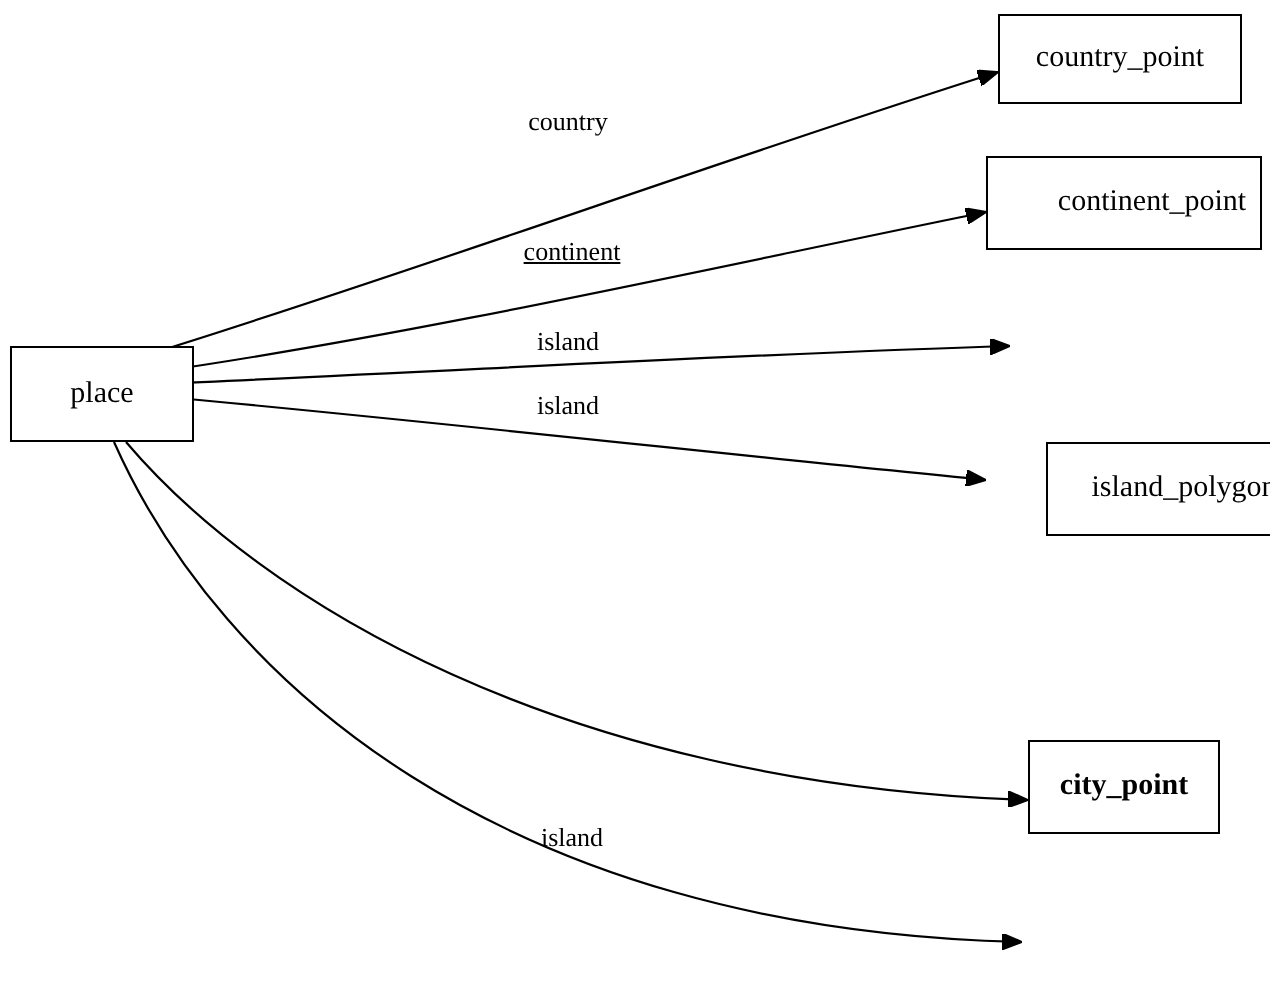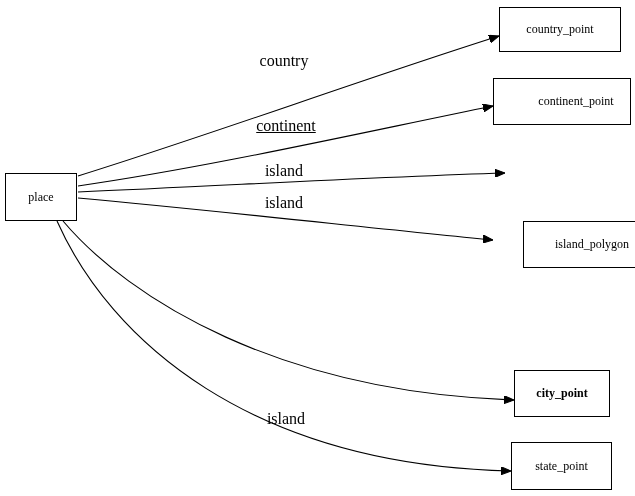--- a/index.html
+++ b/index.html
@@ -24,35 +24,35 @@
     height: 496px;
   }
   .node {
     position: absolute;
     box-sizing: border-box;
     border: 1px solid #000000;
     background: #ffffff;
     display: flex;
     align-items: center;
     justify-content: center;
-    font-size: 12px;
+    font-size: 15px;
     white-space: nowrap;
   }
-  #node-place           { left: 5px;   top: 173px; width: 72px;  height: 48px; }
+  #node-place           { left: 5px;   top: 173px; width: 92px;  height: 48px; }
   #node-country_point   { left: 499px; top: 7px;   width: 122px; height: 45px; }
   #node-continent_point { left: 493px; top: 78px;  width: 138px; height: 47px; padding-left: 28px; }
   #node-island_point    { left: 505px; top: 149px; width: 113px; height: 46px; }
   #node-island_polygon  { left: 493px; top: 221px; width: 138px; height: 47px; margin-left: 30px; }
   #node-city_point      { left: 514px; top: 370px; width: 96px;  height: 47px; font-weight: bold; }
   #node-state_point     { left: 511px; top: 442px; width: 101px; height: 48px; }
   .edge-label {
     position: absolute;
     transform: translateX(-50%);
     text-align: center;
-    font-size: 16px;
+    font-size: 13px;
     line-height: 19px;
     white-space: pre-line;
   }
   #lbl-country   { left: 284px; top: 51px; }
   #lbl-continent { left: 286px; top: 116px; text-decoration: underline; }
   #lbl-island1   { left: 284px; top: 161px; }
   #lbl-island2   { left: 284px; top: 193px; }
   #lbl-city      { left: 286px; top: 234px; line-height: 19.7px; }
   #lbl-state     { left: 286px; top: 409px; }
   .edge-path {
@@ -78,21 +78,20 @@
     <path class="edge-path" d="M78,198 C220,211 370,228 493,240" marker-end="url(#arrow)"></path>
     <path class="edge-path" d="M63,221 C130,300 280,392 514,400" marker-end="url(#arrow)"></path>
     <path class="edge-path" d="M57,221 C110,340 250,465 511,471" marker-end="url(#arrow)"></path>
   </svg>
 
   <div class="node" id="node-place">place</div>
   <div class="node" id="node-country_point">country_point</div>
   <div class="node" id="node-continent_point">continent_point</div>
   <div class="node" id="node-island_polygon">island_polygon</div>
   <div class="node" id="node-city_point">city_point</div>
-  <div class="node" id="node-state_point">state_point</div>
 
   <div class="edge-label" id="lbl-country">country</div>
   <div class="edge-label" id="lbl-continent">continent</div>
   <div class="edge-label" id="lbl-island1">island</div>
   <div class="edge-label" id="lbl-island2">island</div>
   <div class="edge-label" id="lbl-state">island</div>
 
 </div>
 
 </body></html>

